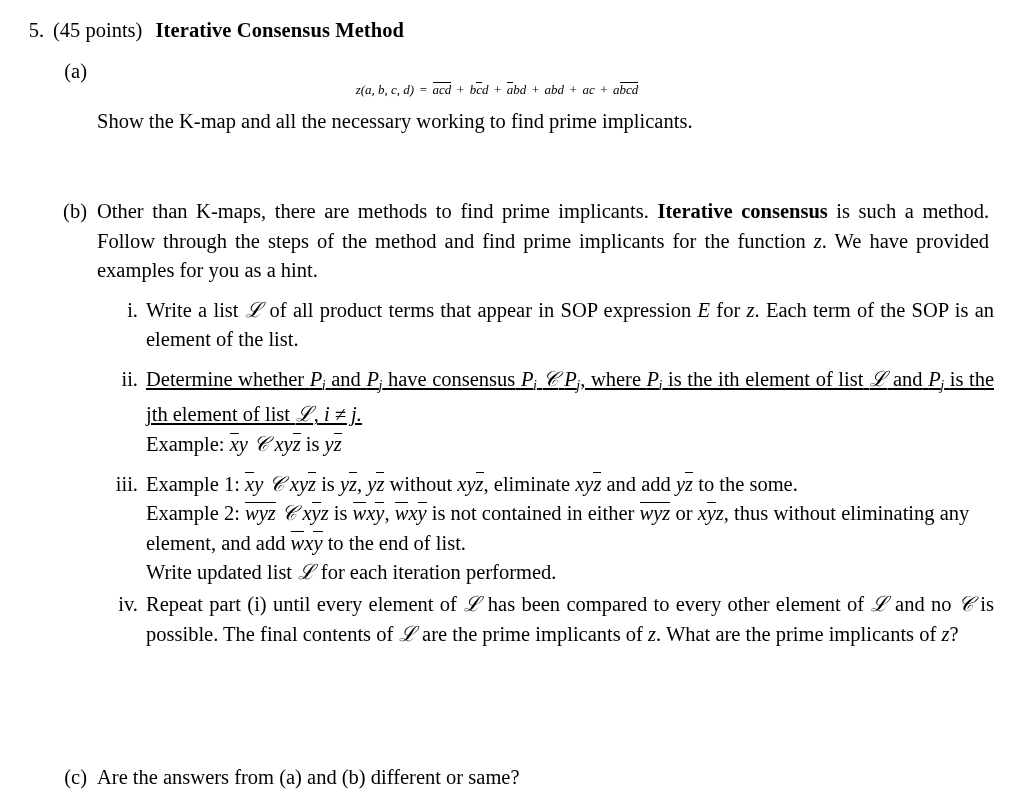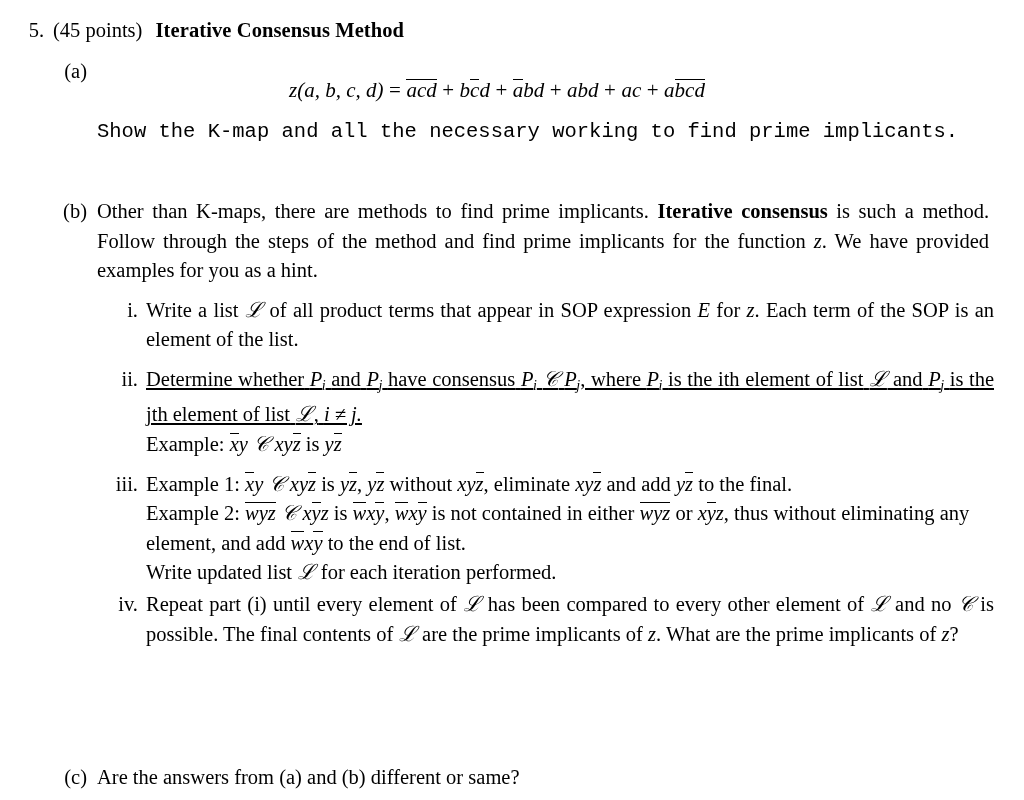--- a/index.html
+++ b/index.html
@@ -104,21 +104,21 @@
     top: 0;
     width: 42px;
     text-align: right;
     font-size: 20.5px;
   }
   .noindent { text-align: left; }
 
   
   .equation {
     text-align: center;
-    font-size: 21px;
+    font-size: 13px;
     line-height: 30px;
     padding-right: 30px;
   }
   .eq-op { padding: 0 5.5px; }
 
   .sp { display: inline-block; width: 5px; }
   .spw { display: inline-block; width: 8px; }
 </style>
 </head>
 <body>
@@ -135,21 +135,21 @@
 
   <div class="lvl1" style="top:57px;">
     <div class="item1 noindent">
       <span class="marker">(a)</span>
     </div>
 
     <div class="equation" style="margin-top:18px;">
       <span class="v">z</span><span class="v">(a, b, c, d)</span><span class="eq-op">=</span><span><span class="ov">a</span><span class="ov">c</span><span class="ov">d</span></span><span class="eq-op">+</span><span><span class="v">b</span><span class="ov">c</span><span class="v">d</span></span><span class="eq-op">+</span><span><span class="ov">a</span><span class="v">b</span><span class="v">d</span></span><span class="eq-op">+</span><span><span class="v">a</span><span class="v">b</span><span class="v">d</span></span><span class="eq-op">+</span><span><span class="v">a</span><span class="v">c</span></span><span class="eq-op">+</span><span><span class="v">a</span><span class="ov">b</span><span class="ov">c</span><span class="ov">d</span></span>
     </div>
 
-    <div class="item1 noindent" style="margin-top:12px;font-family:Liberation Mono, monospace;">
+    <div class="item1 noindent" style="margin-top:2px;">
       <span>Show the K-map and all the necessary working to find prime implicants.</span>
     </div>
   </div>
 
   <div class="lvl1" style="top:197px;">
     <div class="item1">
       <span class="marker">(b)</span>
       <span>Other than K-maps, there are methods to find prime implicants.</span>
       <span class="bold">Iterative consensus</span>
       <span>is such a method. Follow through the steps of the method and find prime implicants for the function</span>
@@ -203,21 +203,21 @@
       <span class="scr">𝒞</span>
       <span><span class="v">x</span><span class="v">y</span><span class="ov">z</span></span>
       <span>is</span>
       <span><span class="v">y</span><span class="ov">z</span></span><span>,</span>
       <span><span class="v">y</span><span class="ov">z</span></span>
       <span>without</span>
       <span><span class="v">x</span><span class="v">y</span><span class="ov">z</span></span><span>, eliminate</span>
       <span><span class="v">x</span><span class="v">y</span><span class="ov">z</span></span>
       <span>and add</span>
       <span><span class="v">y</span><span class="ov">z</span></span>
-      <span>to the final.</span>
+      <span>to the some.</span>
     </div>
     <div class="item2 noindent">
       <span>Example 2:</span>
       <span><span class="ov">w</span><span class="ov">y</span><span class="ov">z</span></span>
       <span class="scr">𝒞</span>
       <span><span class="v">x</span><span class="ov">y</span><span class="v">z</span></span>
       <span>is</span>
       <span><span class="ov">w</span><span class="v">x</span><span class="ov">y</span></span><span>,</span>
       <span><span class="ov">w</span><span class="v">x</span><span class="ov">y</span></span>
       <span>is not contained in either</span>

